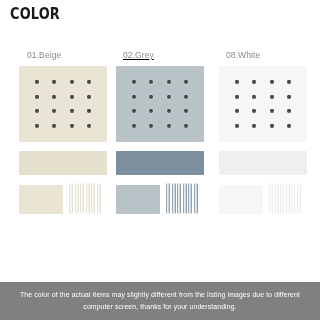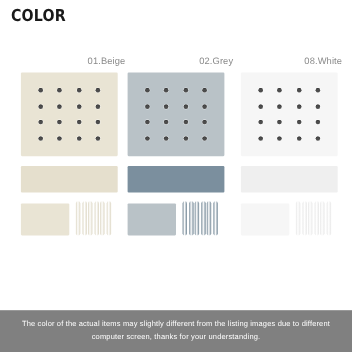--- a/index.html
+++ b/index.html
@@ -31,29 +31,28 @@
     line-height: 1;
   }
 
   
   .columns {
     position: absolute;
     left: 0;
     top: 48px;
     width: 320px;
     height: 210px;
-    text-align: right;
   }
   .column {
     position: absolute;
     top: 0;
     width: 98px;
   }
   .col-1 { left: 16px; }
-  .col-2 { left: 114px; }
+  .col-2 { left: 114px; text-decoration: underline; }
   .col-3 { left: 213px; }
 
   .col-label {
     font-size: 8.5px;
     color: #8a8a8a;
     letter-spacing: 0.1px;
     height: 14px;
     line-height: 14px;
     font-family: "Liberation Sans", sans-serif;
   }

